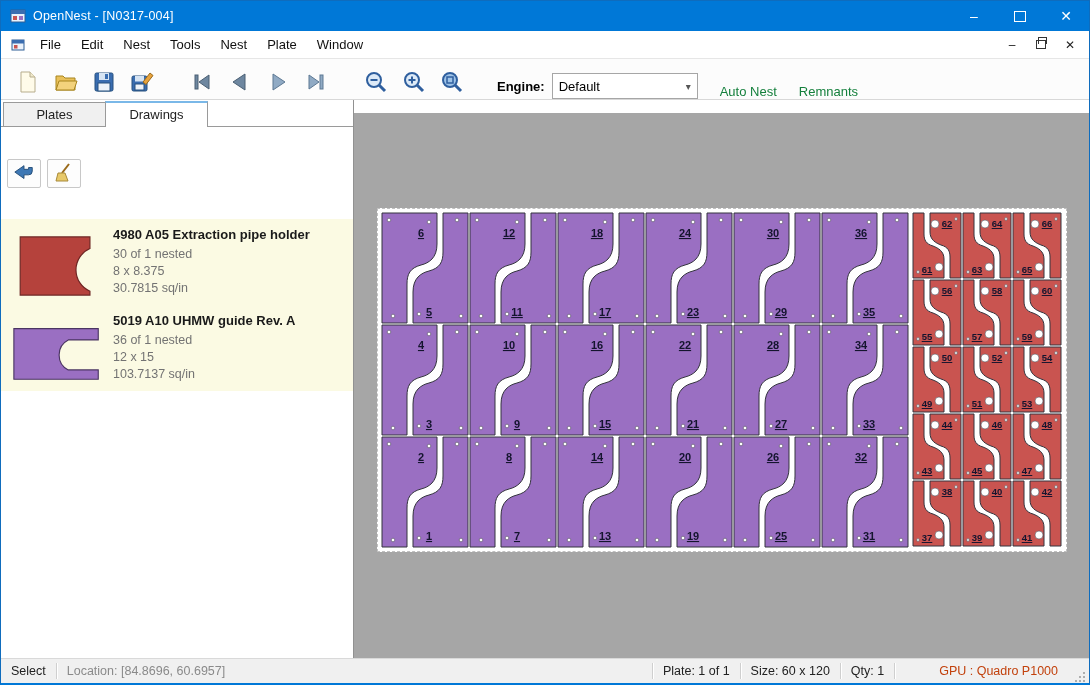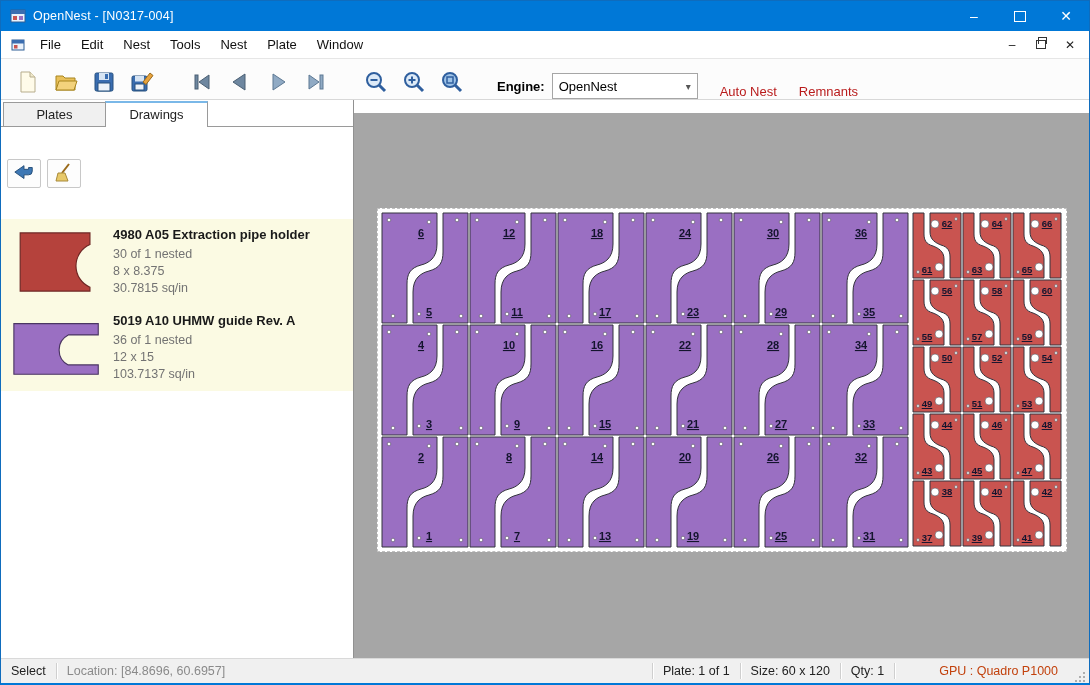--- a/index.html
+++ b/index.html
@@ -25,32 +25,32 @@
 
   
   .toolbar{height:40px;background:#fcfcfc;border-bottom:1px solid #d8d8d8;display:flex;align-items:flex-end;padding:0 8px;flex:0 0 auto;}
   .tb-btn{width:36px;height:32px;display:flex;align-items:center;justify-content:center;border:1px solid transparent;border-radius:2px;}
   .tb-group{display:flex;align-items:center;}
   .tb-gap{width:22px;}
   .engine-area{display:flex;align-items:center;margin-left:26px;}
   .engine-label{font-weight:bold;margin-right:7px;}
   .combo{width:132px;height:24px;border:1px solid #a6a6a6;background:#fff;display:flex;align-items:center;padding:0 6px;justify-content:space-between;}
   .combo .caret{color:#555;font-size:10px;}
-  .flat-label{margin-left:22px;color:#b91c1c;}
+  .flat-label{margin-left:22px;color:#15803d;}
 
   
   .content{flex:1 1 auto;display:flex;min-height:0;}
   .sidepanel{width:352px;flex:0 0 auto;background:#fff;border-right:1px solid #919191;display:flex;flex-direction:column;gap:28px;}
   .tabstrip{height:26px;display:flex;align-items:flex-end;padding-left:2px;background:#fff;border-bottom:1px solid #9a9a9a;}
   .tab{width:101px;text-align:center;padding:4px 0;border:1px solid #9a9a9a;border-bottom:none;background:#f0f0f0;color:#222;margin-right:-1px;position:relative;}
   .tab.active{background:#fff;margin-bottom:-1px;padding-bottom:5px;border-top:2px solid #7ab8e8;}
   .panel-toolbar{height:36px;display:flex;align-items:center;gap:6px;padding:0 6px;background:#fff;}
   .pt-btn{width:32px;height:27px;border:1px solid #c8c8c8;background:#fdfdfd;display:flex;align-items:center;justify-content:center;border-radius:2px;}
   .drawings-list{flex:1;overflow:hidden;background:#fff;}
-  .drawing-item{display:flex;align-items:center;background:#fbfae3;padding:8px 6px;min-height:70px;}
+  .drawing-item{display:flex;align-items:flex-end;background:#fbfae3;padding:8px 6px;min-height:70px;}
   .thumb{width:100px;display:flex;align-items:center;justify-content:center;flex:0 0 auto;}
   .d-info{flex:1;padding-left:6px;}
   .d-title{font-weight:bold;color:#1a1a1a;font-size:13px;margin-bottom:4px;}
   .d-sub{color:#737373;font-size:12.5px;line-height:17px;}
 
   
   .canvas-col{flex:1 1 auto;display:flex;flex-direction:column;min-width:0;background:#fff;}
   .canvas-strip{height:13px;background:#fff;flex:0 0 auto;}
   .canvas{flex:1;background:#a6a6a6;position:relative;overflow:hidden;}
   .plate{position:absolute;left:23px;top:95px;width:690px;height:344px;background:#fff;border:1px dashed #c0c0c0;box-sizing:border-box;}
@@ -191,21 +191,21 @@
         <svg width="24" height="24" viewBox="0 0 24 24">
           <circle cx="10" cy="10" r="7" fill="#9ec3e8" stroke="#2f5f9e" stroke-width="2"></circle>
           <rect x="7" y="7" width="6" height="6" fill="none" stroke="#2f5f9e" stroke-width="1.5"></rect>
           <line x1="15" y1="15" x2="21" y2="21" stroke="#2f5f9e" stroke-width="3"></line>
         </svg>
       </div>
     </div>
     <div class="engine-area">
       <span class="engine-label">Engine:</span>
       <div class="combo">
-        <span>OpenNest</span>
+        <span>Default</span>
         <span class="caret">▾</span>
       </div>
     </div>
     <span class="flat-label">Auto Nest</span>
     <span class="flat-label">Remnants</span>
   </div>
 
   <div class="content">
 
     <div class="sidepanel">

